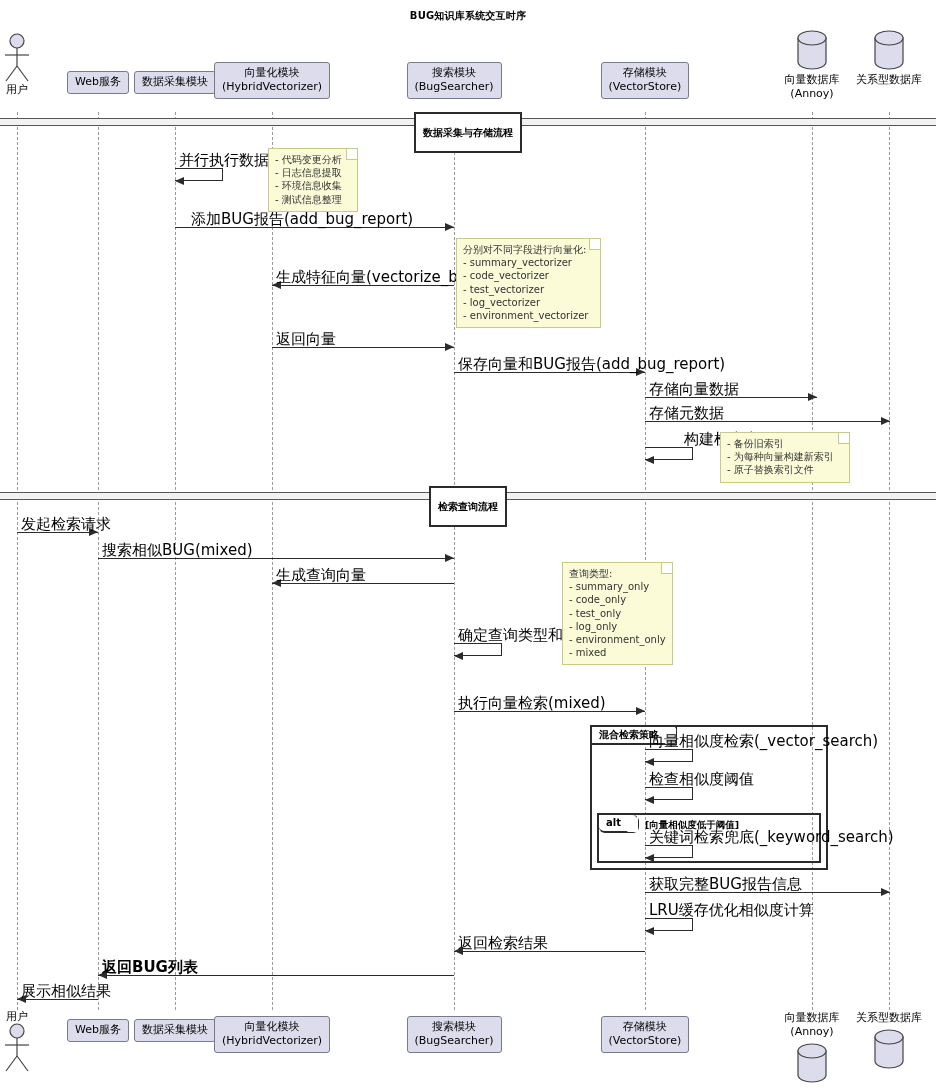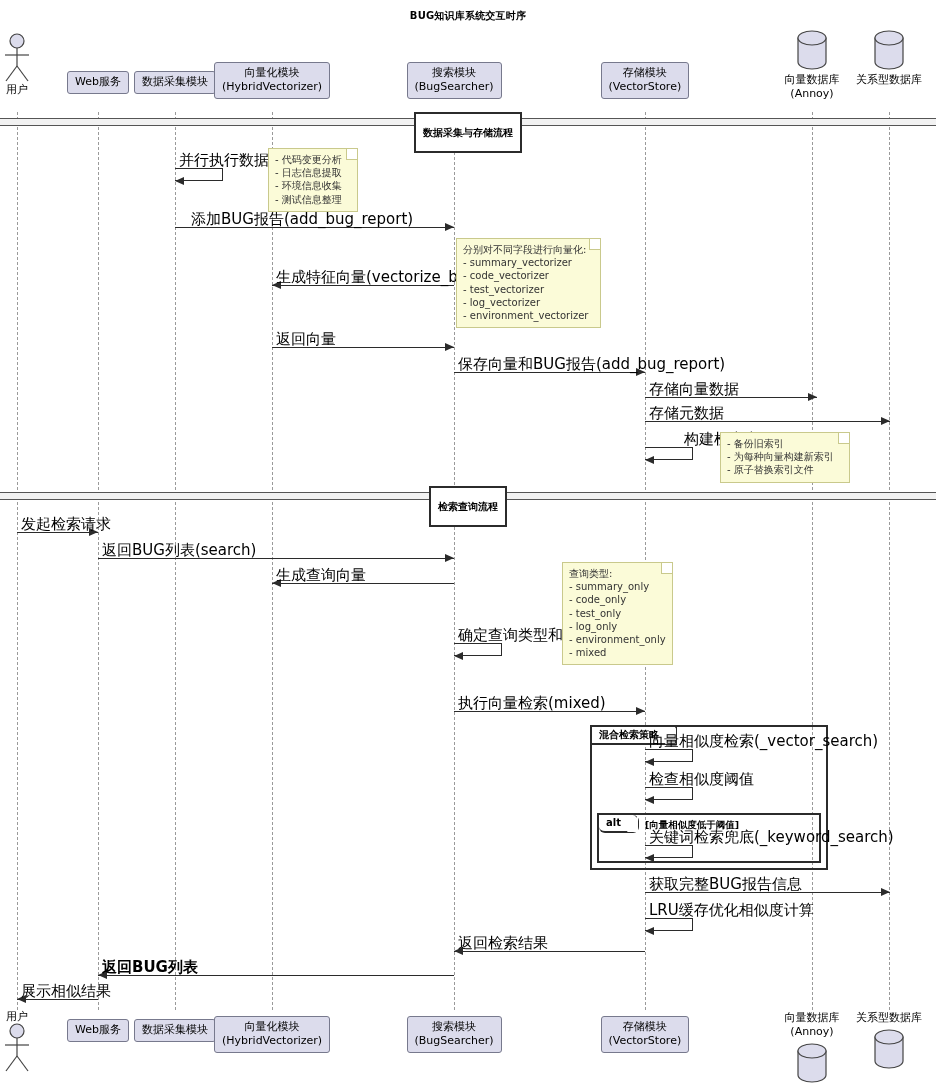--- a/index.html
+++ b/index.html
@@ -301,21 +301,21 @@
       <div class="arrow-r" style="left: 881px; top: 417px;"></div>
       <div class="msg-label" style="top: 407px; left: 649px;">存储元数据</div>
       <div class="selfmsg" style="left: 645px; top: 447px; width: 48px;"></div>
       <div class="arrow-l" style="left: 645px; top: 456px;"></div>
       <div class="msg-label" style="left: 684px; top: 433px;">构建检索索引</div>
       <div class="msg-line" style="left: 17px; top: 532px; width: 81px;"></div>
       <div class="arrow-r" style="left: 89px; top: 528px;"></div>
       <div class="msg-label" style="top: 518px; left: 21px;">发起检索请求</div>
       <div class="msg-line" style="left: 98px; top: 558px; width: 356px;"></div>
       <div class="arrow-r" style="left: 445px; top: 554px;"></div>
-      <div class="msg-label" style="top: 544px; left: 102px;">返回BUG列表(search)</div>
+      <div class="msg-label" style="top: 544px; left: 102px;">搜索相似BUG(mixed)</div>
       <div class="msg-line" style="left: 272px; top: 583px; width: 182px;"></div>
       <div class="arrow-l" style="left: 272px; top: 579px;"></div>
       <div class="msg-label" style="top: 569px; left: 276px;">生成查询向量</div>
       <div class="selfmsg" style="left: 454px; top: 643px; width: 48px;"></div>
       <div class="arrow-l" style="left: 454px; top: 652px;"></div>
       <div class="msg-label" style="left: 458px; top: 629px;">确定查询类型和权重</div>
       <div class="msg-line" style="left: 454px; top: 711px; width: 191px;"></div>
       <div class="arrow-r" style="left: 636px; top: 707px;"></div>
       <div class="msg-label" style="top: 697px; left: 458px;">执行向量检索(mixed)</div>
       <div class="selfmsg" style="left: 645px; top: 749px; width: 48px;"></div>

